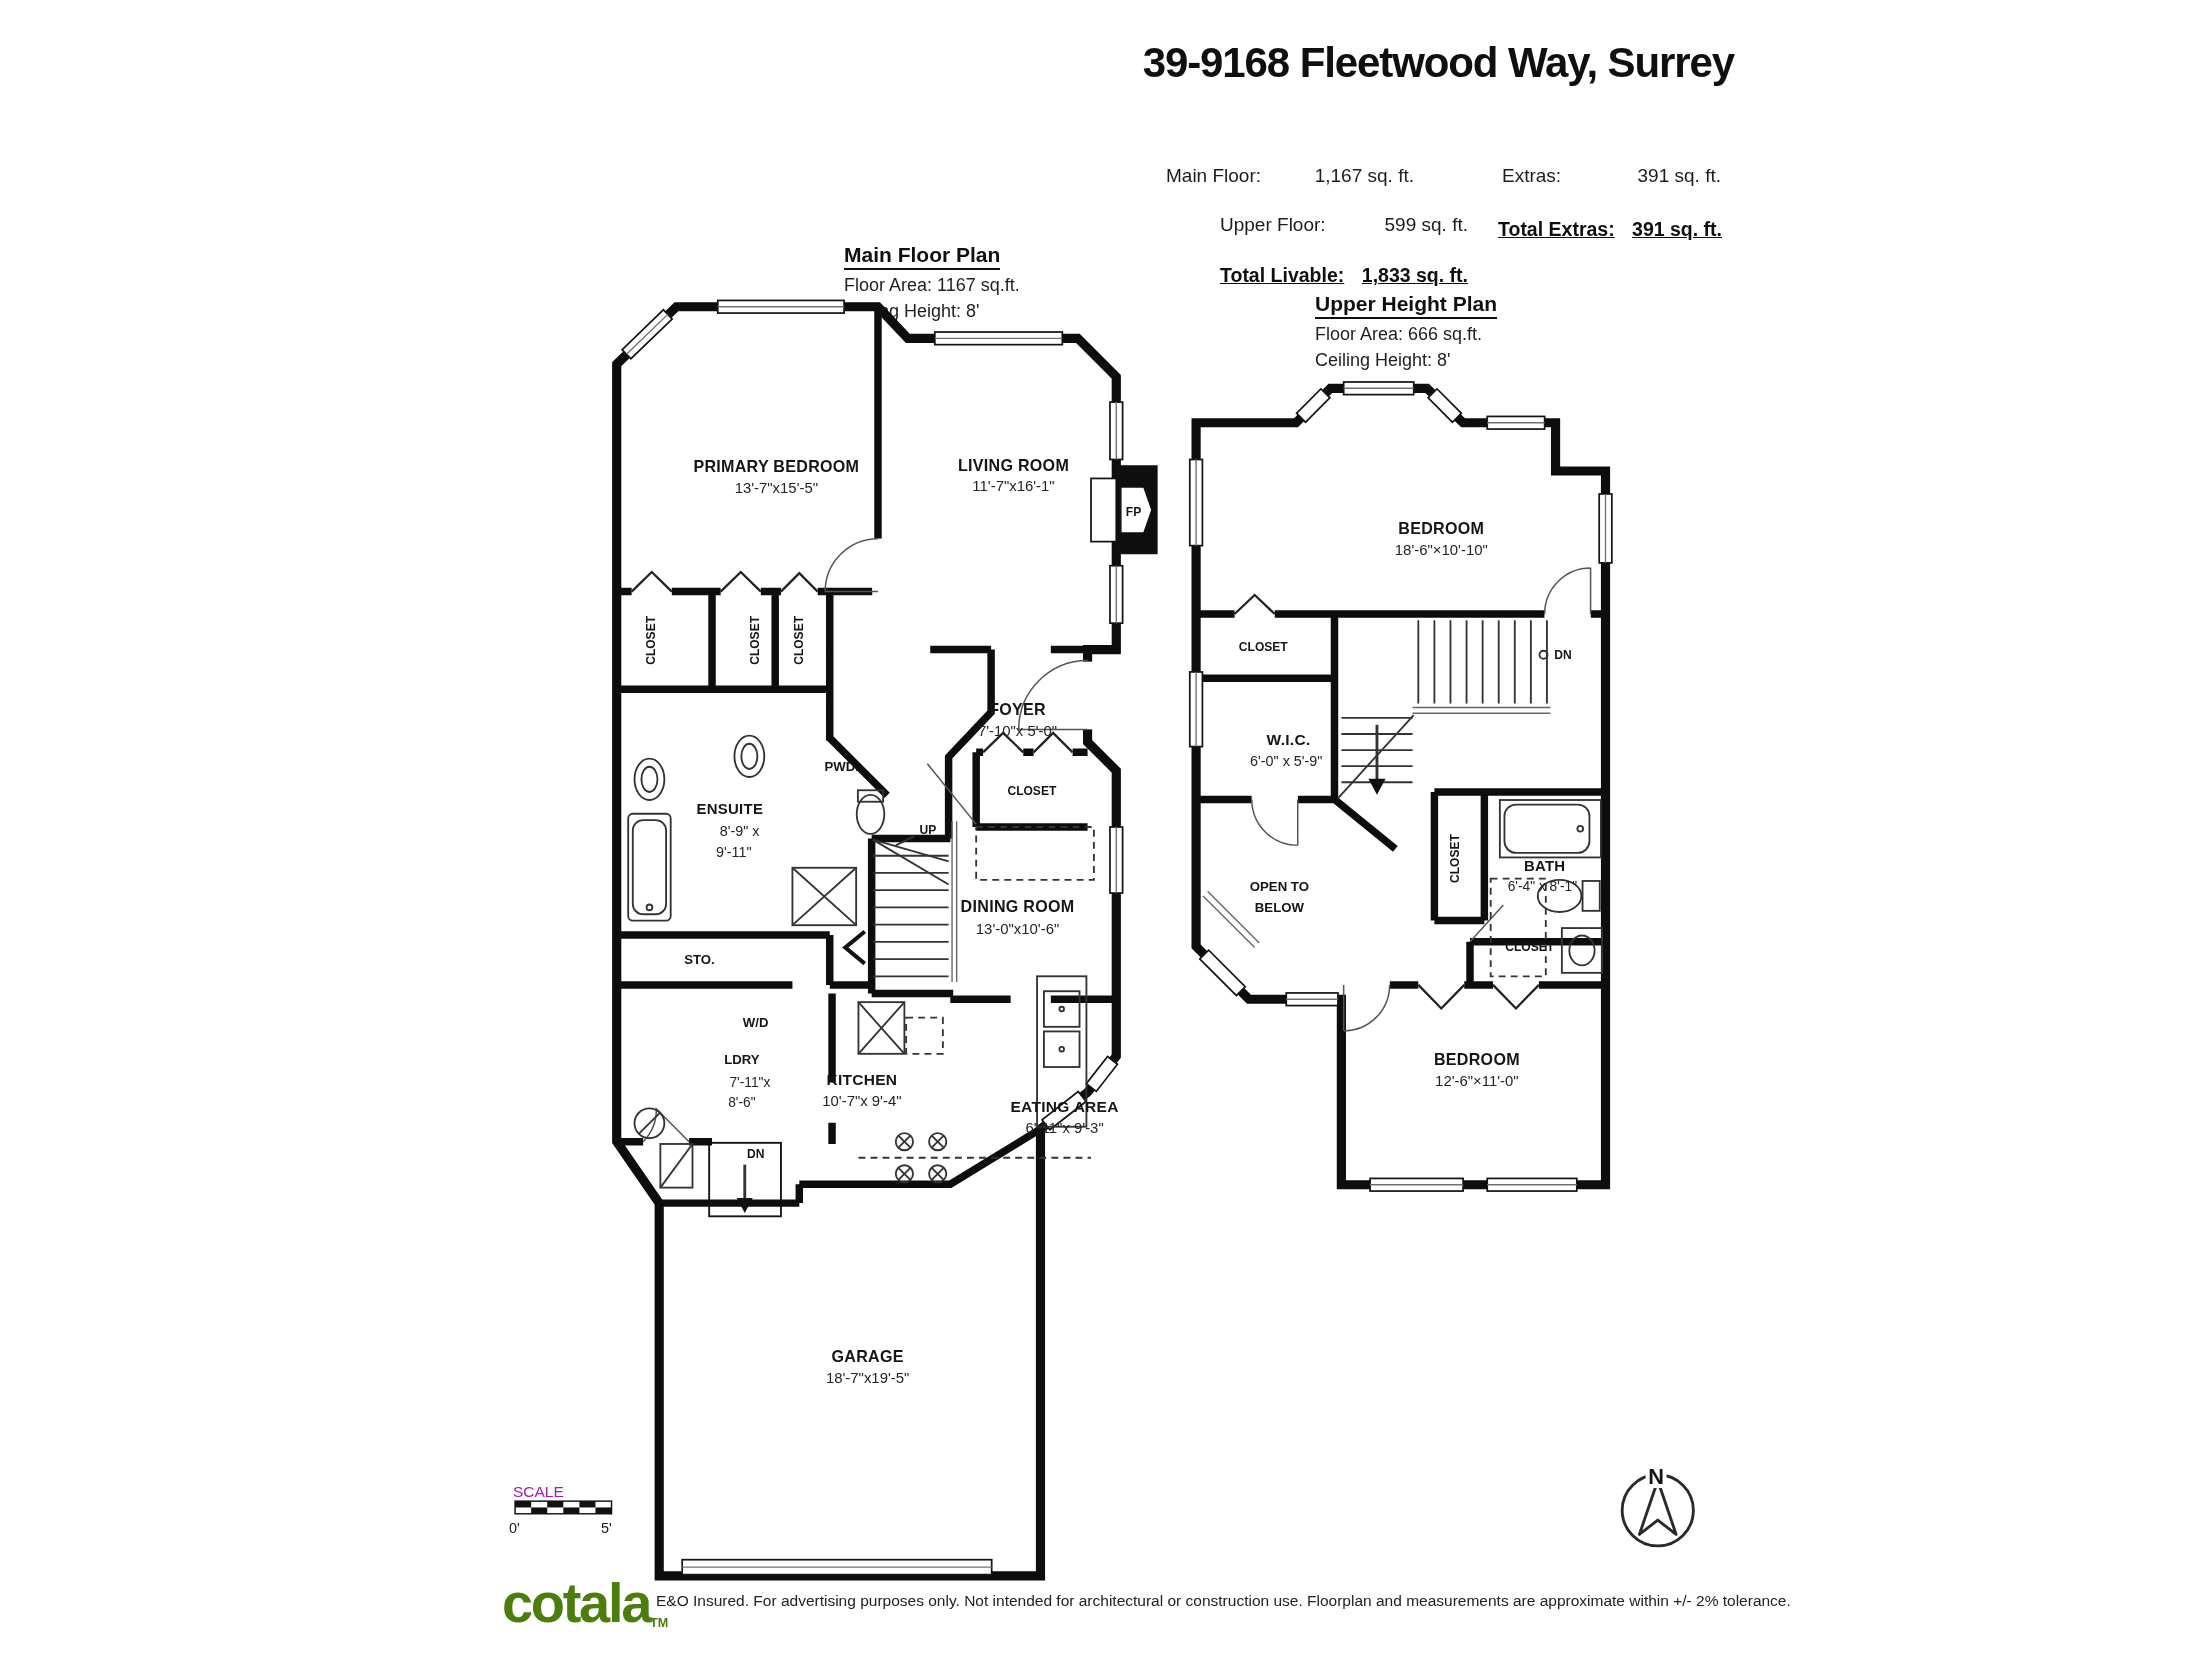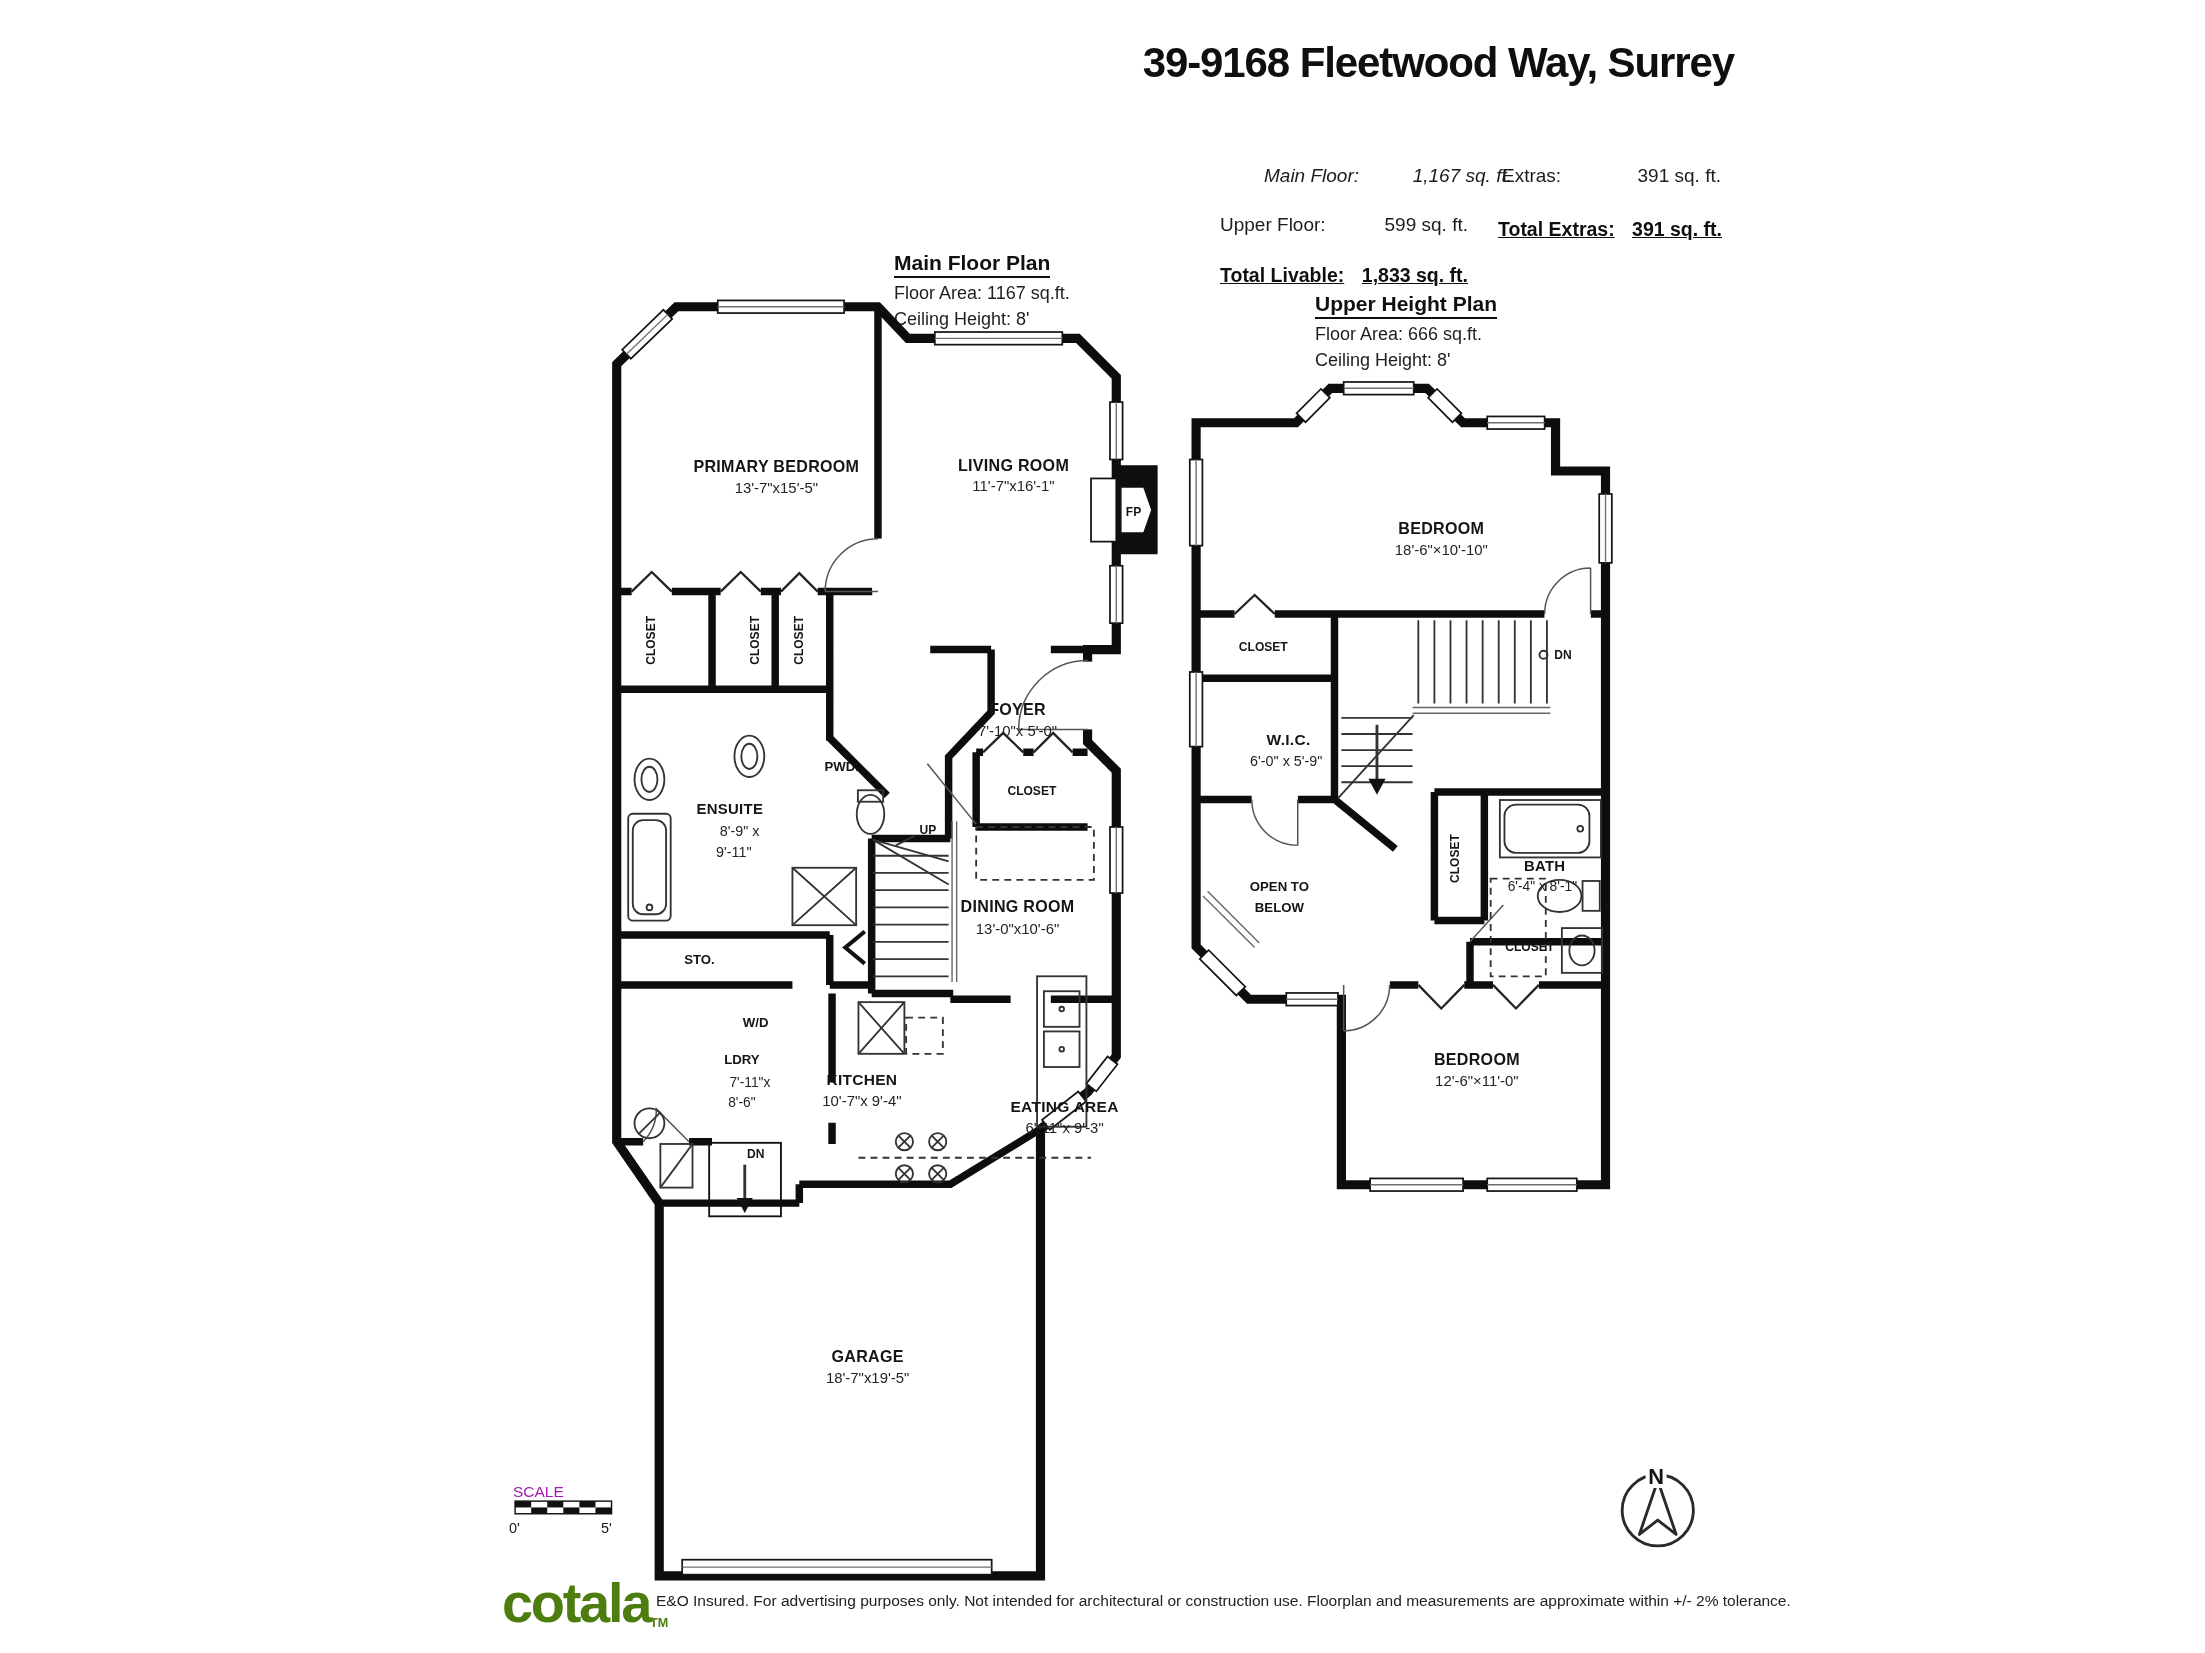--- a/index.html
+++ b/index.html
@@ -38,42 +38,42 @@
   .t-dim{font:26px "Liberation Sans",sans-serif;fill:#242424;}
   .t-sm{font:bold 23px "Liberation Sans",sans-serif;}
   .t-clo{font:bold 21px "Liberation Sans",sans-serif;}
   .t-n{font:bold 38px "Liberation Sans",sans-serif;}
 </style>
 </head>
 <body>
 
 <div class="abs" id="addr-title">39-9168 Fleetwood Way, Surrey</div>
 
-<div class="abs stat-row" style="left:1264px;top:165px;width:248px;font-style:italic;">
+<div class="abs stat-row" style="left:1166px;top:165px;width:248px;">
   <span>Main Floor:</span>
   <span>1,167 sq. ft.</span>
 </div>
 <div class="abs stat-row" style="left:1220px;top:214px;width:248px;">
   <span>Upper Floor:</span>
   <span>599 sq. ft.</span>
 </div>
 <div class="abs stat-row stat-bold" style="left:1220px;top:264px;width:248px;">
   <span>Total Livable:</span>
   <span>1,833 sq. ft.</span>
 </div>
 <div class="abs stat-row" style="left:1502px;top:165px;width:219px;">
   <span>Extras:</span>
   <span>391 sq. ft.</span>
 </div>
 <div class="abs stat-row stat-bold" style="left:1498px;top:218px;width:224px;">
   <span>Total Extras:</span>
   <span>391 sq. ft.</span>
 </div>
 
-<div class="abs plan-head" style="left:894px;top:243px;margin-top:8px;">
+<div class="abs plan-head" style="left:844px;top:243px;">
   <span class="ph-title">Main Floor Plan</span>
   <div class="ph-line">Floor Area: 1167 sq.ft.</div>
   <div class="ph-line">Ceiling Height: 8'</div>
 </div>
 <div class="abs plan-head" style="left:1315px;top:292px;">
   <span class="ph-title">Upper Height Plan</span>
   <div class="ph-line">Floor Area: 666 sq.ft.</div>
   <div class="ph-line">Ceiling Height: 8'</div>
 </div>
 

